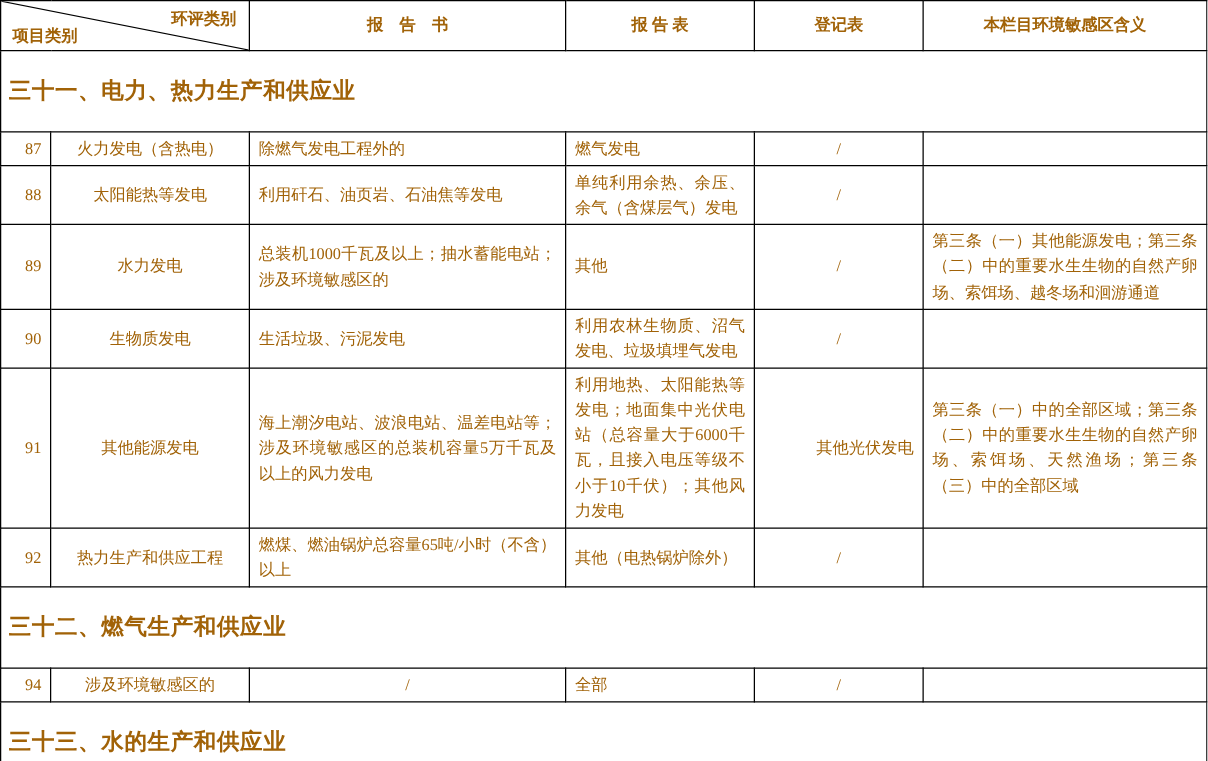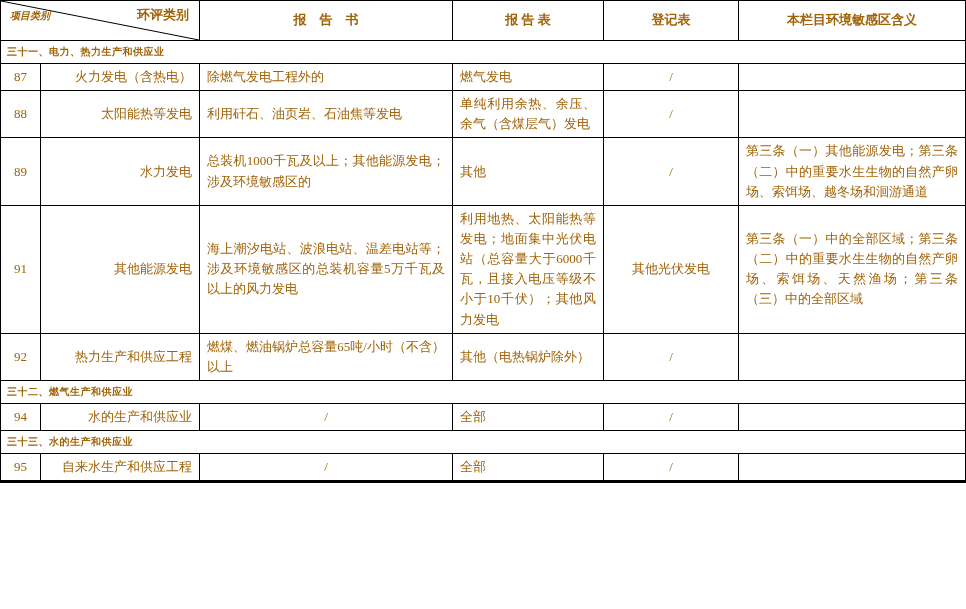--- a/index.html
+++ b/index.html
@@ -49,40 +49,39 @@
     width: 100%; height: 100%;
     display: block;
   }
   .corner-top {
     position: absolute;
     top: 4px; right: 10px;
     font-size: 13px;
   }
   .corner-bottom {
     position: absolute;
-    bottom: 17px; left: 9px;
-    font-size: 10px;
-    font-style: italic;
+    bottom: 1px; left: 9px;
+    font-size: 13px;
   }
   
   tr.section-row td {
     font-family: "Liberation Sans", "DejaVu Sans", sans-serif;
     font-weight: bold;
-    font-size: 10px;
+    font-size: 18px;
     height: 23px;
-    padding: 3px 6px;
+    padding: 18px 6px;
     letter-spacing: 0.5px;
   }
   
-  td.cell-no { text-align: center; padding: 3px 2px; height: 24px; }
-  td.cell-name { text-align: right; }
+  td.cell-no { text-align: right; padding: 3px 2px; height: 24px; }
+  td.cell-name { text-align: center; }
   td.cell-report_book, td.cell-report_form, td.cell-sensitive_area {
     text-align: justify;
   }
-  td.cell-register_form { text-align: center; }
+  td.cell-register_form { text-align: right; }
   td.slash-cell { text-align: center; }
 </style>
 </head>
 <body>
 
 <div class="page">
   <table class="eia">
     <colgroup>
       <col style="width:40px">
       <col style="width:159px">
@@ -121,24 +120,32 @@
           <td class="cell-no">88</td>
           <td class="cell-name">太阳能热等发电</td>
           <td class="cell-report_book">利用矸石、油页岩、石油焦等发电</td>
           <td class="cell-report_form">单纯利用余热、余压、余气（含煤层气）发电</td>
           <td class="cell-register_form slash-cell">/</td>
           <td class="cell-sensitive_area"></td>
         </tr>
         <tr>
           <td class="cell-no">89</td>
           <td class="cell-name">水力发电</td>
-          <td class="cell-report_book">总装机1000千瓦及以上；其他能源发电；涉及环境敏感区的</td>
+          <td class="cell-report_book">总装机1000千瓦及以上；抽水蓄能电站；涉及环境敏感区的</td>
           <td class="cell-report_form">其他</td>
           <td class="cell-register_form slash-cell">/</td>
           <td class="cell-sensitive_area">第三条（一）其他能源发电；第三条（二）中的重要水生生物的自然产卵场、索饵场、越冬场和洄游通道</td>
+        </tr>
+        <tr>
+          <td class="cell-no">90</td>
+          <td class="cell-name">生物质发电</td>
+          <td class="cell-report_book">生活垃圾、污泥发电</td>
+          <td class="cell-report_form">利用农林生物质、沼气发电、垃圾填埋气发电</td>
+          <td class="cell-register_form slash-cell">/</td>
+          <td class="cell-sensitive_area"></td>
         </tr>
         <tr>
           <td class="cell-no">91</td>
           <td class="cell-name">其他能源发电</td>
           <td class="cell-report_book">海上潮汐电站、波浪电站、温差电站等；涉及环境敏感区的总装机容量5万千瓦及以上的风力发电</td>
           <td class="cell-report_form">利用地热、太阳能热等发电；地面集中光伏电站（总容量大于6000千瓦，且接入电压等级不小于10千伏）；其他风力发电</td>
           <td class="cell-register_form">其他光伏发电</td>
           <td class="cell-sensitive_area">第三条（一）中的全部区域；第三条（二）中的重要水生生物的自然产卵场、索饵场、天然渔场；第三条（三）中的全部区域</td>
         </tr>
         <tr>
@@ -147,21 +154,21 @@
           <td class="cell-report_book">燃煤、燃油锅炉总容量65吨/小时（不含）以上</td>
           <td class="cell-report_form">其他（电热锅炉除外）</td>
           <td class="cell-register_form slash-cell">/</td>
           <td class="cell-sensitive_area"></td>
         </tr>
         <tr class="section-row">
           <td colspan="6">三十二、燃气生产和供应业</td>
         </tr>
         <tr>
           <td class="cell-no">94</td>
-          <td class="cell-name">水的生产和供应业</td>
+          <td class="cell-name">涉及环境敏感区的</td>
           <td class="cell-report_book slash-cell">/</td>
           <td class="cell-report_form">全部</td>
           <td class="cell-register_form slash-cell">/</td>
           <td class="cell-sensitive_area"></td>
         </tr>
         <tr class="section-row">
           <td colspan="6">三十三、水的生产和供应业</td>
         </tr>
         <tr>
           <td class="cell-no">95</td>

